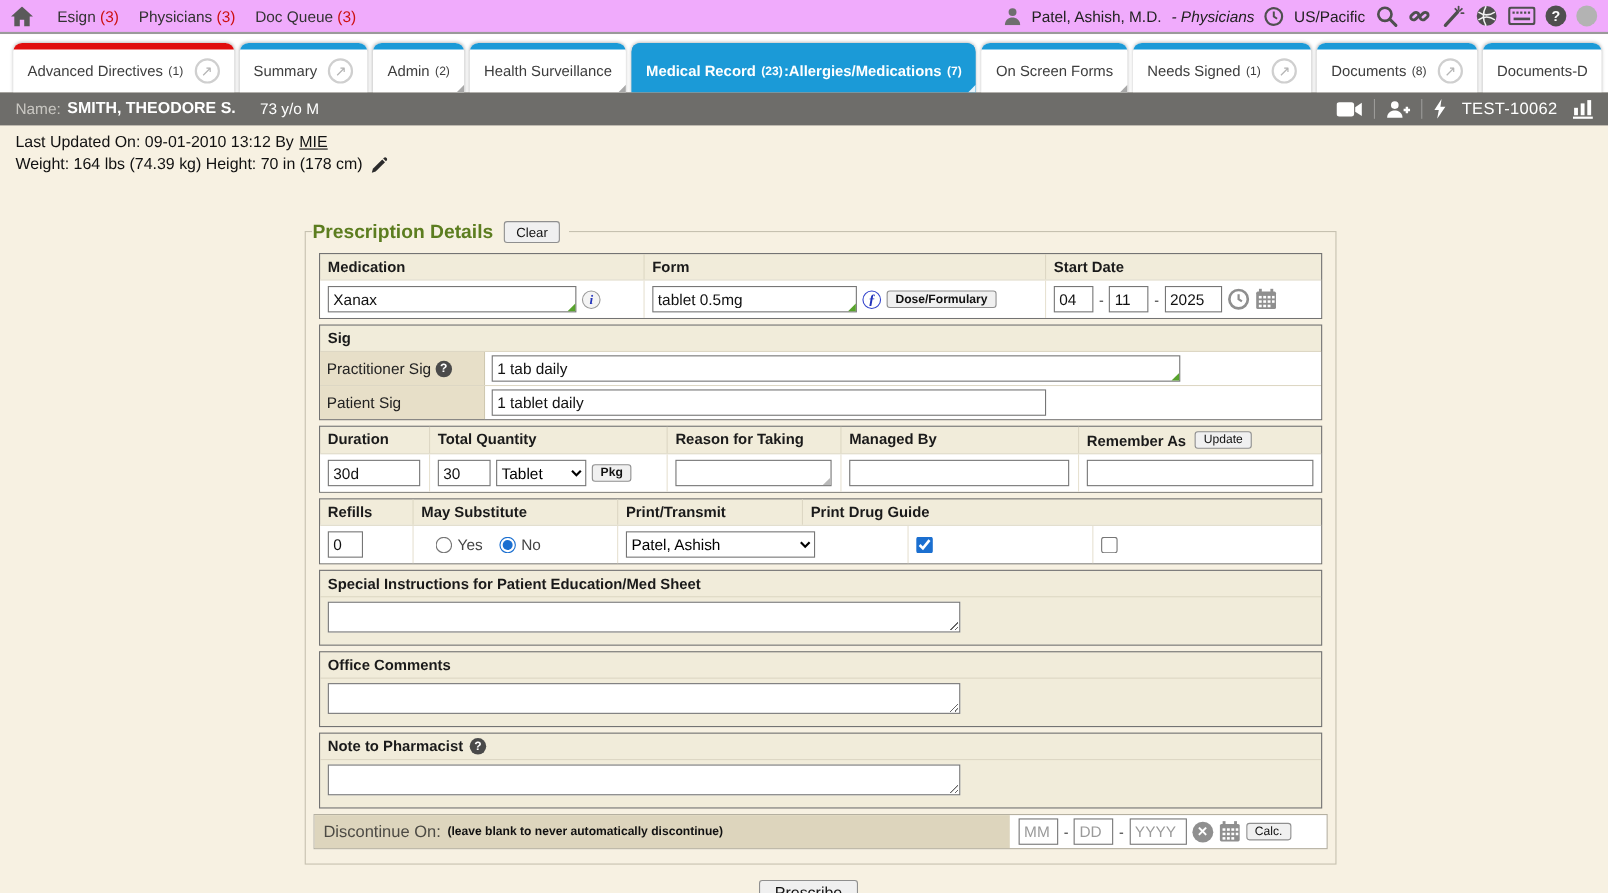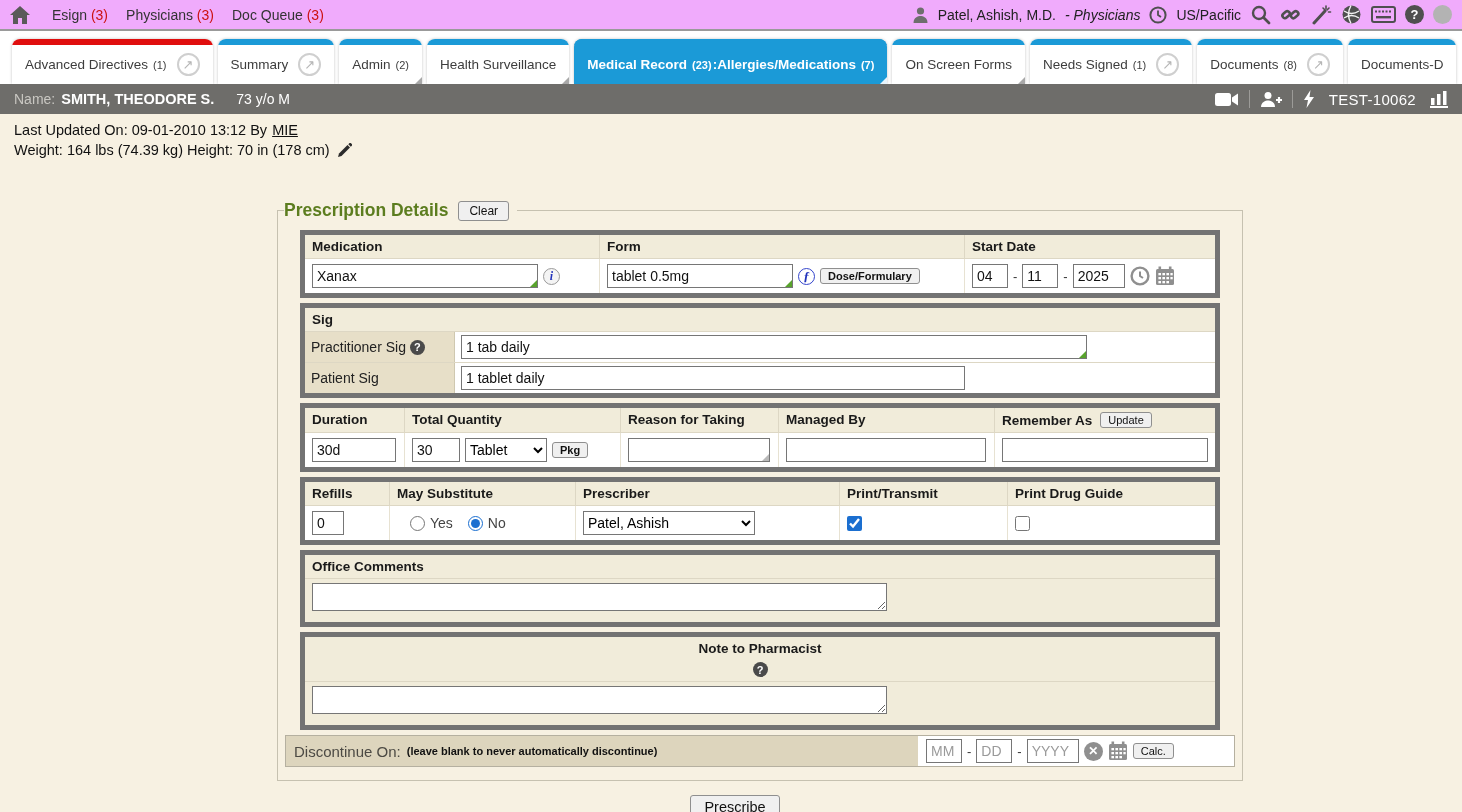--- a/index.html
+++ b/index.html
@@ -53,21 +53,21 @@
   .pencil { color:#2b2b2b; display:inline-flex; margin-left:2px; cursor:pointer; }
 
   
   .form-wrap { width:916px; margin-left:277px; margin-top:42px; }
   fieldset { border:1px solid #c6c1b0; padding:4px 4px 8px 4px; }
   legend { margin-left:2px; padding-right:8px; display:flex; align-items:center; gap:10px; }
   .legend-text { color:#5c7d1f; font-weight:bold; font-size:17.5px; }
   .btn { background:#f0f0f0; border:1px solid #8f8f8f; border-radius:3px; font-family:"Liberation Sans",sans-serif; font-size:12px; padding:2px 10px; cursor:pointer; color:#111; }
   .btn.small { font-size:11px; padding:1px 7px; }
 
-  .section { border:5px solid #737373; background:#f1ecda; margin:5px 18px; }
+  .section { border:1px solid #737373; background:#f1ecda; margin:5px 8px; }
   .sec-row { display:flex; }
   .hdr { font-weight:bold; font-size:13.5px; padding:4px 7px; }
   .hcell { border-right:1px solid #ddd7c4; }
   .hcell:last-child { border-right:none; }
   .body-row { background:#fff; display:flex; border-top:1px solid #ddd7c4; }
   .bcell { padding:5px 7px; display:flex; align-items:center; gap:5px; border-right:1px solid #e7e2d2; }
   .bcell:last-child { border-right:none; }
 
   input[type=text] { font-family:"Liberation Sans",sans-serif; font-size:14px; border:1px solid #767676; padding:2px 4px; height:24px; background:#fff; color:#111; }
   .in-wrap { position:relative; display:inline-flex; }
@@ -441,21 +441,20 @@
         <div class="bcell c-rem">
             <input type="text" style="width: 206px;" value="">
           </div>
       </div>
     </div>
 
     <div class="section">
       <div class="sec-row">
         <div class="hdr hcell c-ref">Refills</div>
         <div class="hdr hcell c-sub">May Substitute</div>
-        <div class="hdr hcell c-pre">Prescriber</div>
         <div class="hdr hcell c-pt">Print/Transmit</div>
         <div class="hdr hcell c-pdg">Print Drug Guide</div>
       </div>
       <div class="body-row">
         <div class="bcell c-ref">
             <input type="text" style="width: 32px;" value="0">
           </div>
         <div class="bcell c-sub" style="padding-left:20px">
           <input type="radio" name="subst" style="">
             <span class="radio-lbl">Yes</span>
@@ -467,28 +466,32 @@
         </div>
         <div class="bcell c-pt">
             <input type="checkbox" checked="checked" style="">
           </div>
         <div class="bcell c-pdg">
             <input type="checkbox" style="">
           </div>
       </div>
     </div>
 
+    <div class="section text-section">
+      <div class="hdr">Special Instructions for Patient Education/Med Sheet</div>
+      <div class="sec-body"><textarea style=""></textarea></div>
+    </div>
 
     <div class="section text-section">
       <div class="hdr">Office Comments</div>
       <div class="sec-body"><textarea style=""></textarea></div>
     </div>
 
     <div class="section text-section">
-      <div class="hdr" style="display:flex;align-items:center;gap:6px;flex-direction:column;">
+      <div class="hdr" style="display:flex;align-items:center;gap:6px;">
         <span>Note to Pharmacist</span>
         <span class="qmark">?</span>
       </div>
       <div class="sec-body"><textarea style=""></textarea></div>
     </div>
 
     <div class="disc-row">
       <div class="disc-label">
         <span class="disc-title">Discontinue On:</span>
         <span class="disc-hint">(leave blank to never automatically discontinue)</span>

